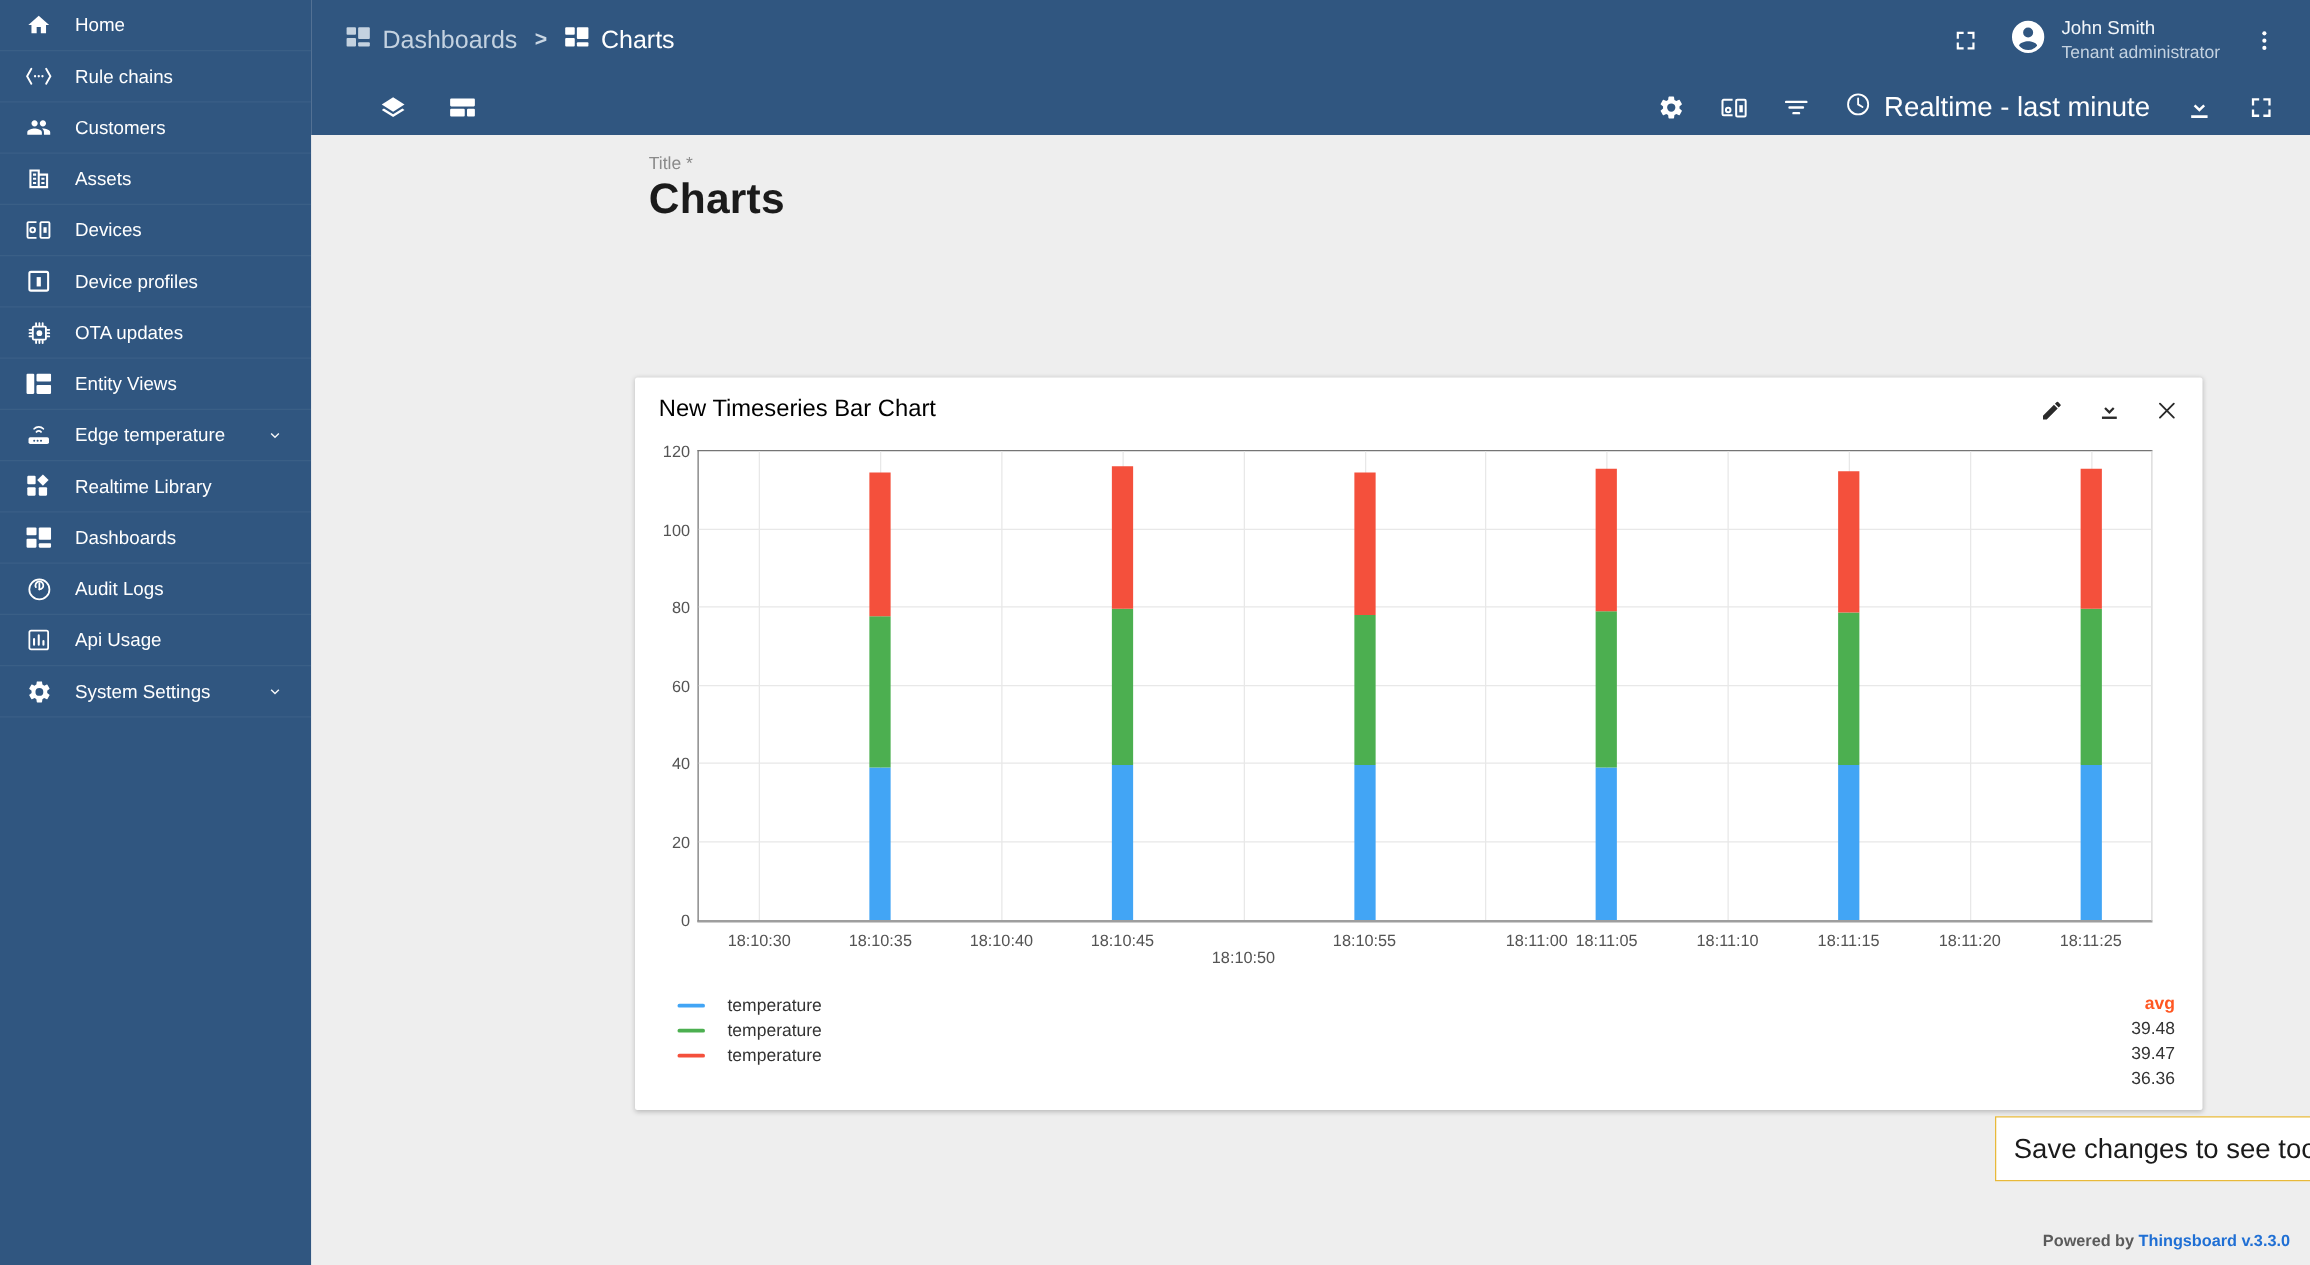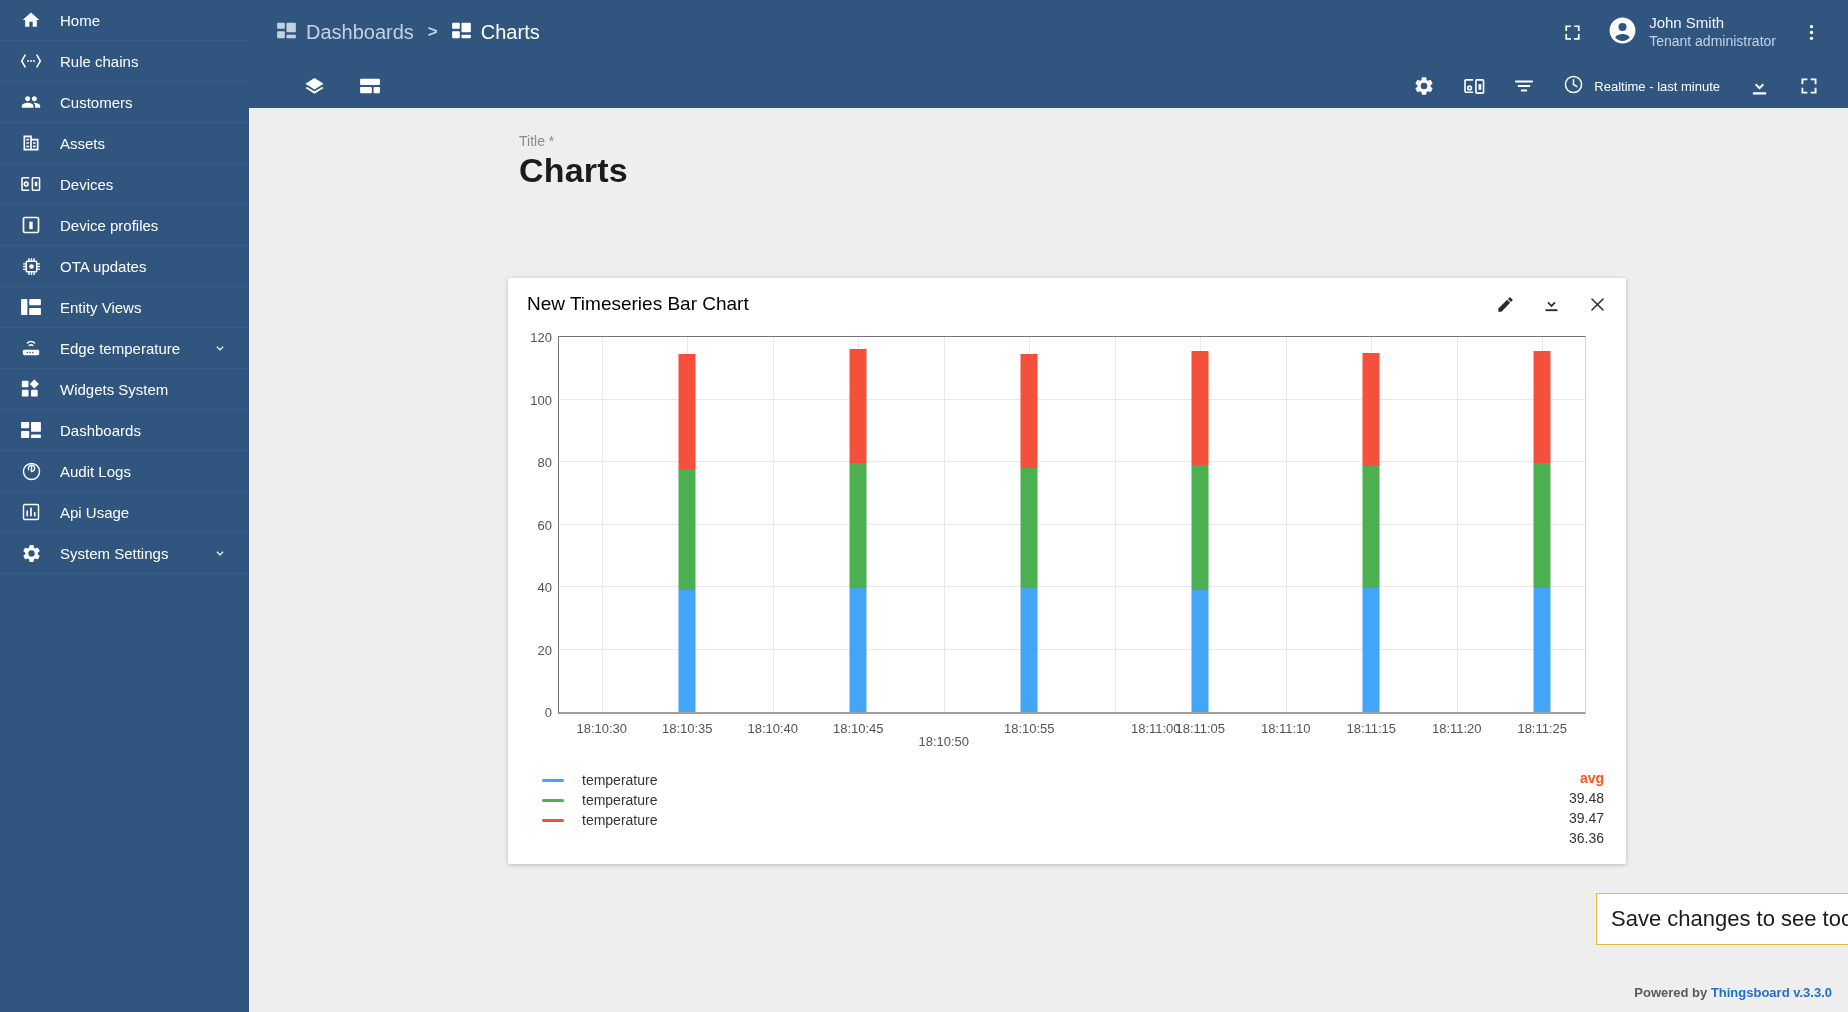--- a/index.html
+++ b/index.html
@@ -73,37 +73,37 @@
   .toolbar2 {
     height: 44px; flex: 0 0 44px;
     background: #305680; color: #fff;
     display: flex; align-items: center;
     padding: 0 22px 0 28px;
   }
   .toolbar2 .left { display: flex; align-items: center; gap: 22px; padding-left: 20px; }
   .toolbar2 .right { display: flex; align-items: center; gap: 16px; }
   .timewindow {
     display: flex; align-items: center; gap: 10px;
-    font-size: 13px; cursor: pointer; padding: 4px 6px; border-radius: 3px;
+    font-size: 22px; cursor: pointer; padding: 4px 6px; border-radius: 3px;
   }
 
   
   .content {
     flex: 1 1 auto; background: #eeeeee;
     position: relative; overflow: hidden;
-    padding: 19px 0 0 0;
+    padding: 8px 0 0 0;
   }
   .title-wrap { padding: 6px 0 0 270px; }
   .title-label { font-size: 14px; color: #8a8a8a; margin-bottom: 2px; }
   .title-value { font-size: 34px; font-weight: bold; color: #1b1b1b; letter-spacing: .2px; }
 
   .widget {
     position: absolute;
-    left: 259px; top: 170px;
-    width: 1118px; height: 586px;
+    left: 259px; top: 194px;
+    width: 1254px; height: 586px;
     background: #fff;
     box-shadow: 0 1px 4px rgba(0,0,0,.22);
     border-radius: 2px;
   }
   .widget-head {
     height: 52px;
     display: flex; align-items: center;
     padding: 0 16px 0 19px;
   }
   .widget-title { font-size: 19px; color: #000; flex: 1 1 auto; }
@@ -278,21 +278,21 @@
 
       <div class="nav-item">
         <span class="nav-ico">
           <svg width="20" height="20" viewBox="0 0 24 24" fill="#fff">
             <rect x="1" y="2" width="8" height="8" rx="1"></rect>
             <rect x="1" y="13" width="8" height="8" rx="1"></rect>
             <rect x="12" y="13" width="8" height="8" rx="1"></rect>
             <path d="M16 0.6 L21.5 6 L16 11.4 L10.5 6 Z"></path>
           </svg>
         </span>
-        <span class="nav-label">Widgets System</span>
+        <span class="nav-label">Realtime Library</span>
       </div>
 
       <div class="nav-item">
         <span class="nav-ico">
           <svg width="20" height="18" viewBox="0 0 22 20" fill="#fff">
             <rect x="0" y="1" width="9" height="7" rx="1"></rect>
             <rect x="0" y="11" width="9" height="8" rx="1"></rect>
             <rect x="11" y="1" width="11" height="11" rx="1"></rect>
             <rect x="11" y="15" width="11" height="4" rx="1"></rect>
           </svg>

